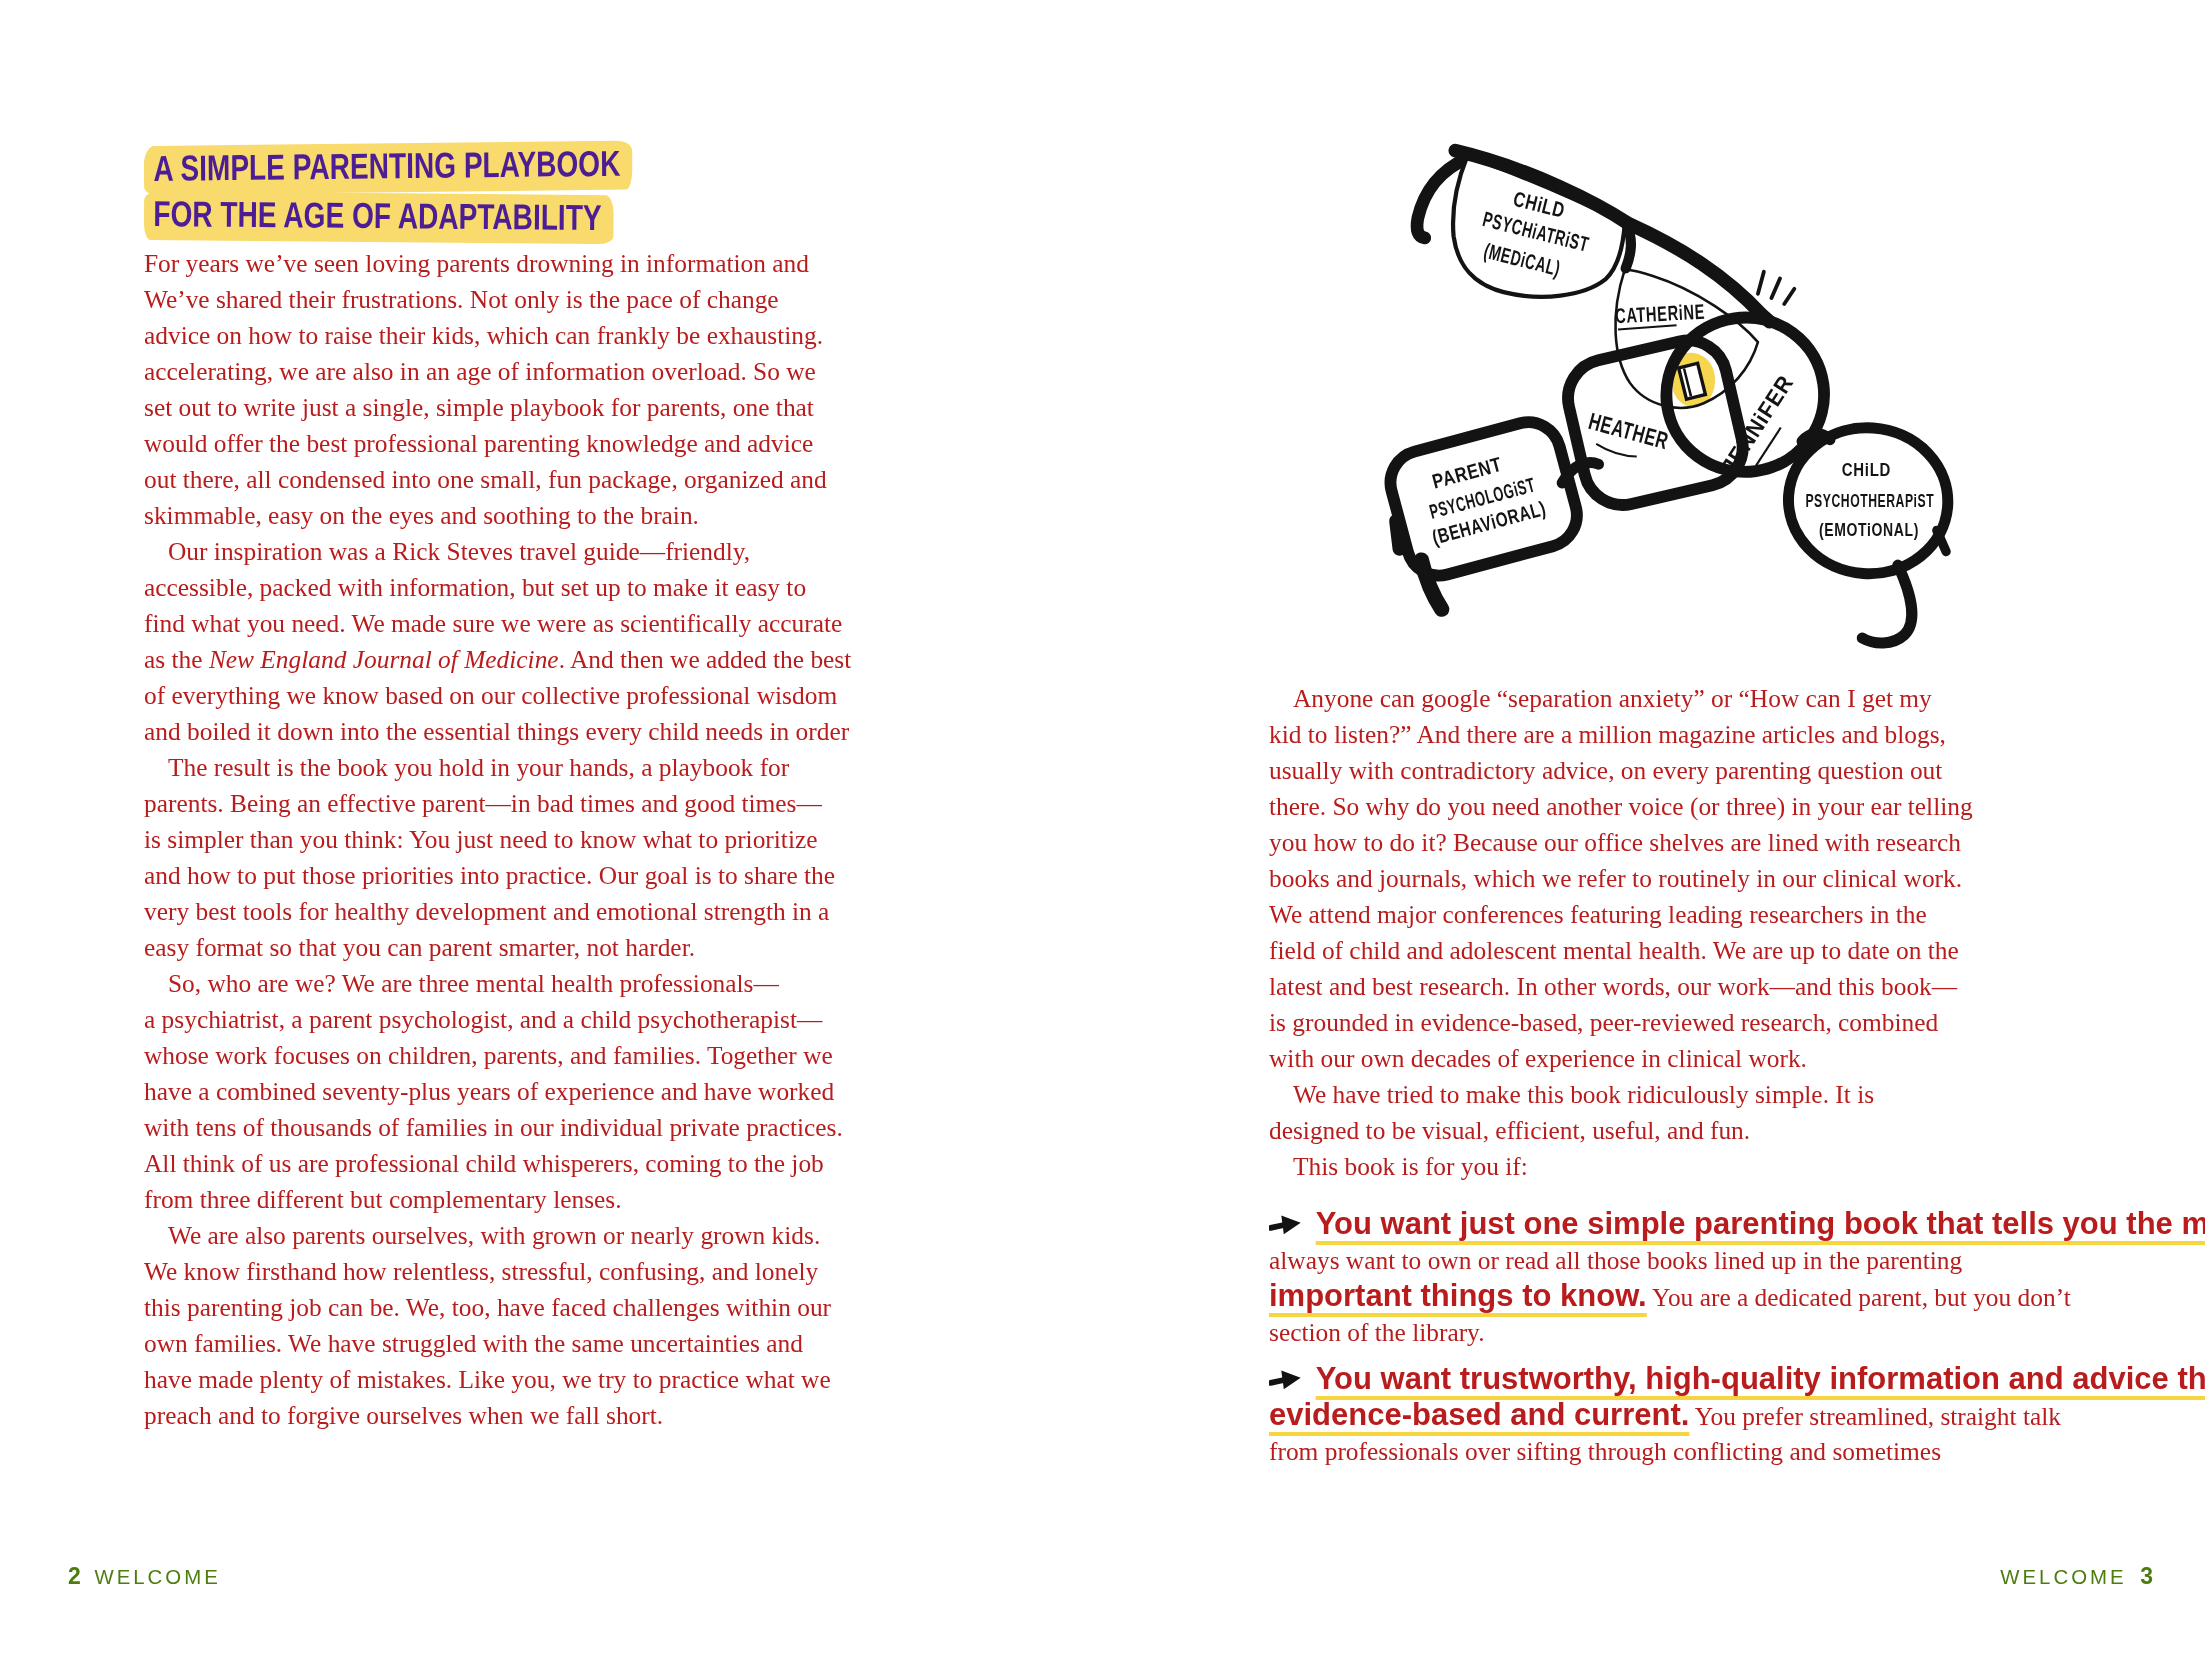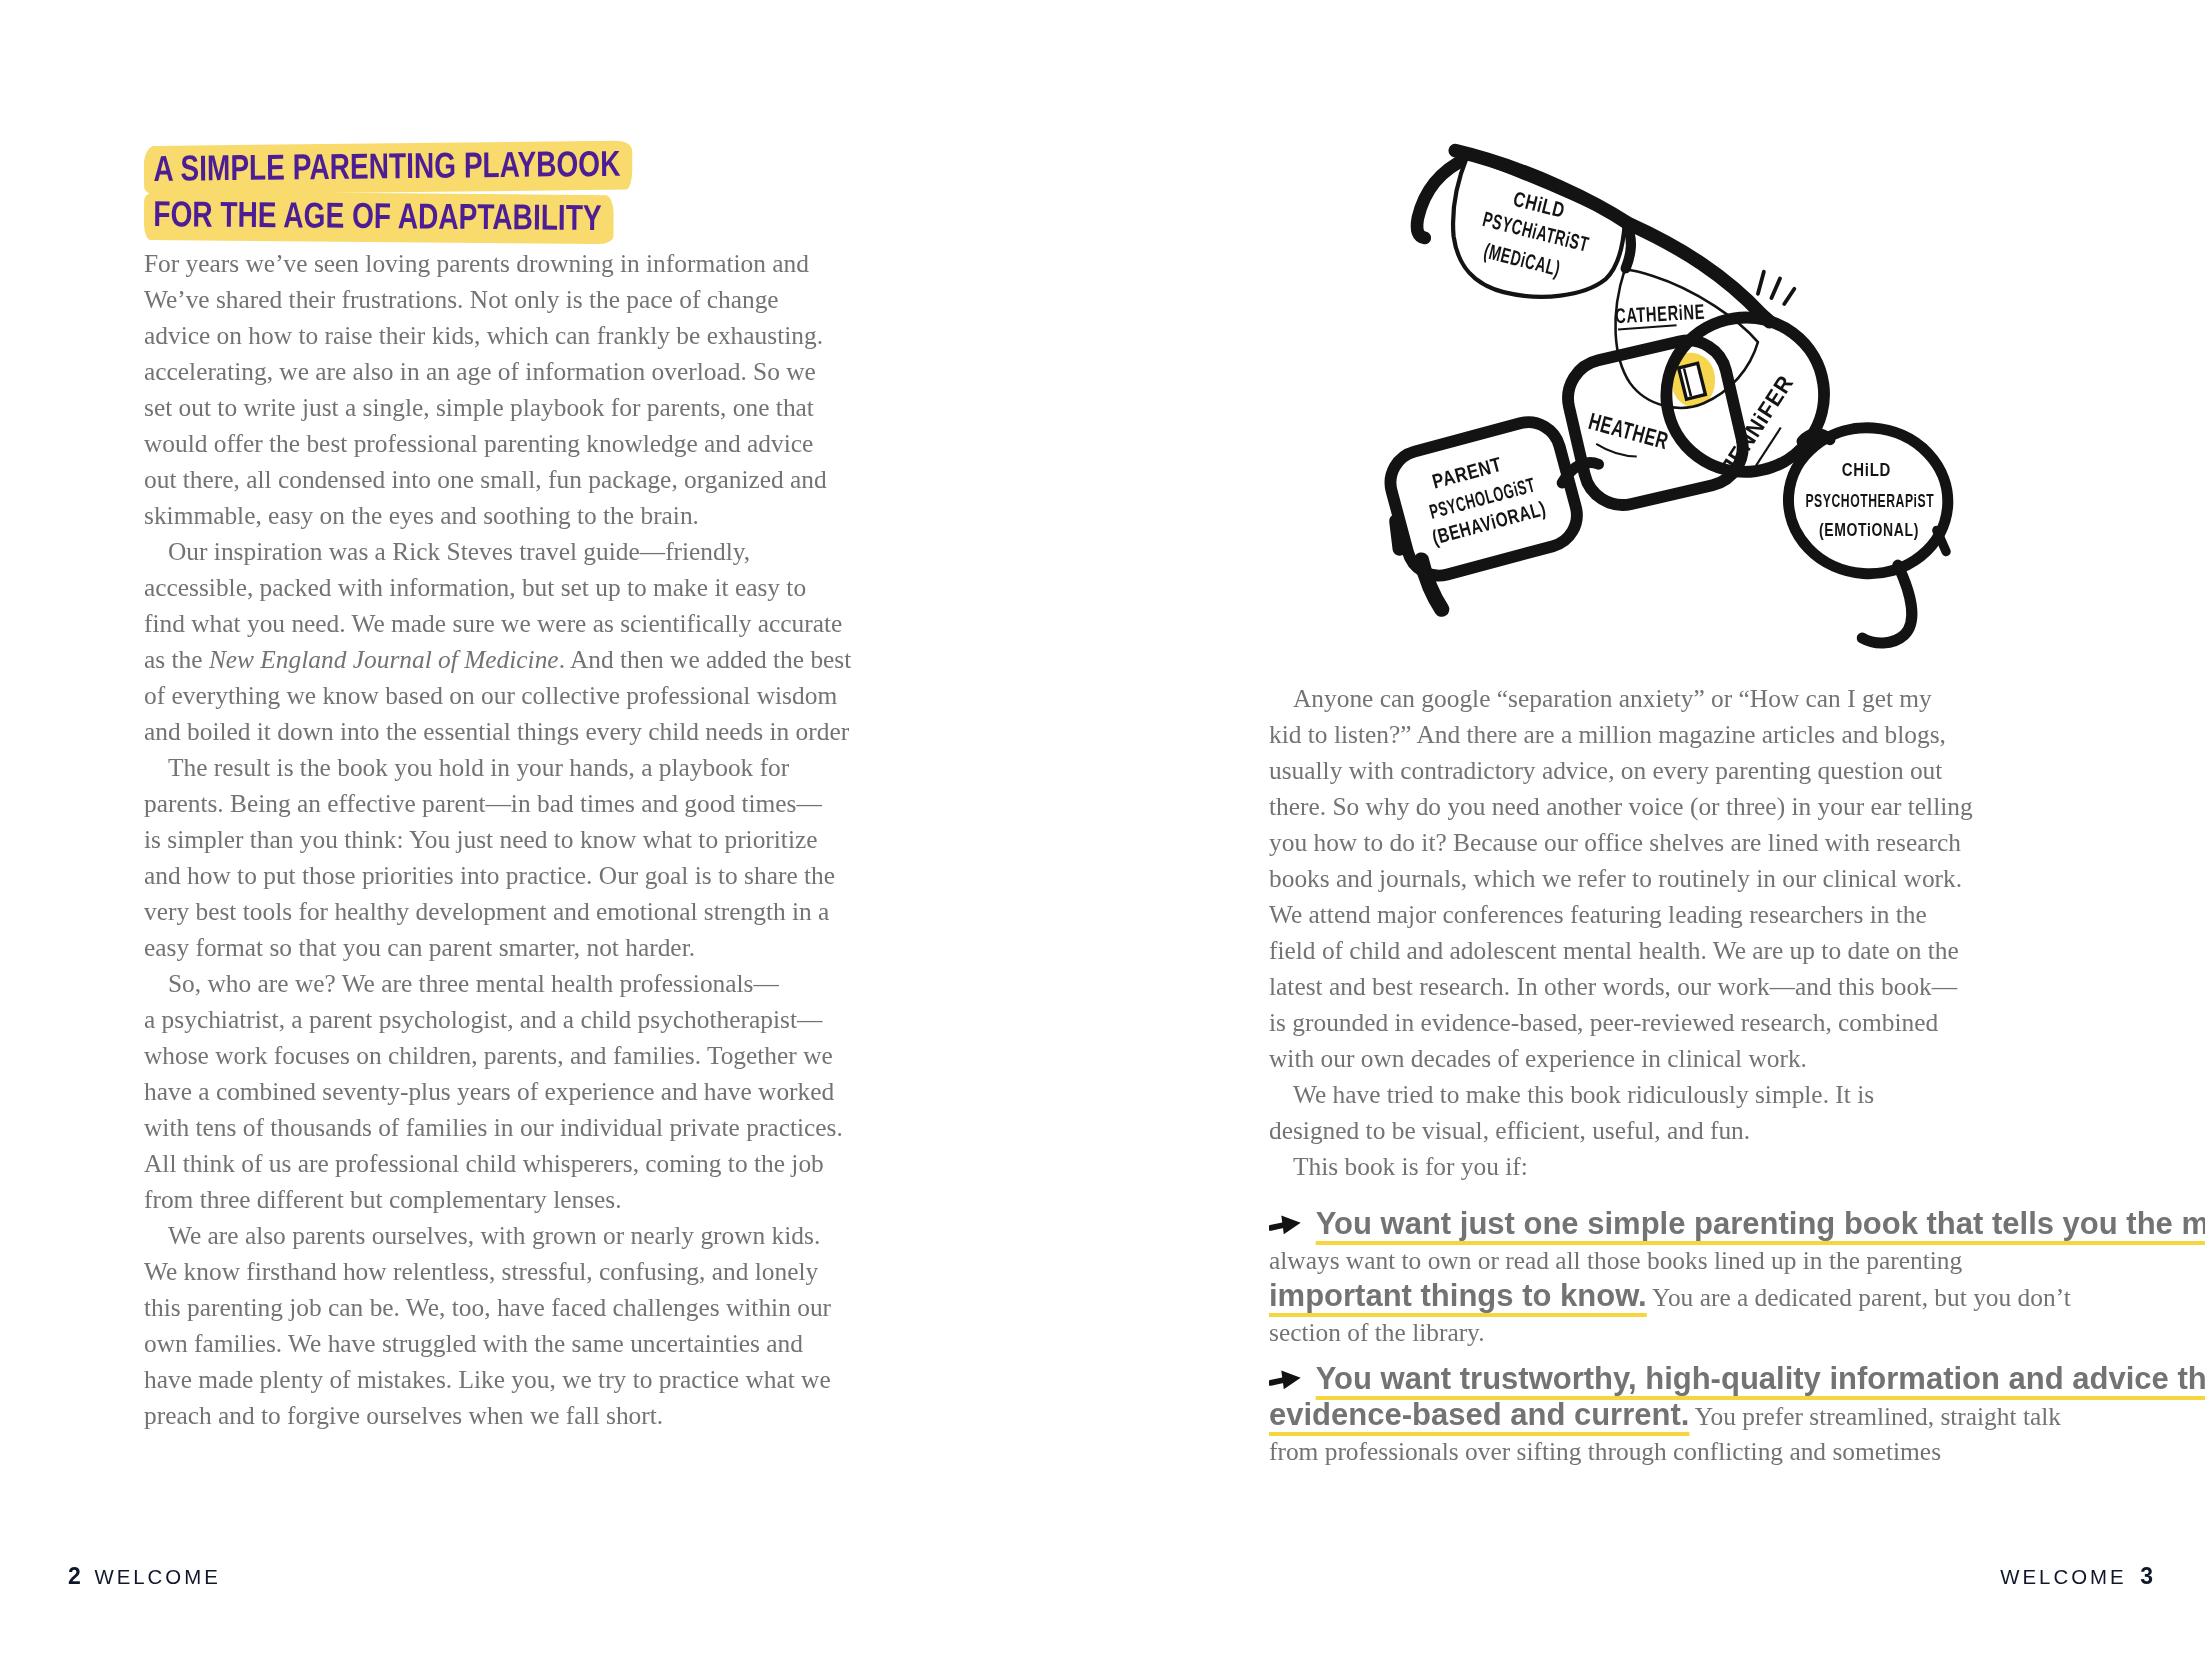--- a/index.html
+++ b/index.html
@@ -7,42 +7,42 @@
   .sheet { position:relative; width:2205px; height:1654px; background:#ffffff; color:#1b1b1b; overflow:hidden; }
 
   
   .leftcol { position:absolute; left:144px; top:146px; width:806px; }
   .headline { font-family:"Liberation Sans", sans-serif; font-weight:800; font-size:36px; color:#4c1d95; }
   .hl-line { height:45px; line-height:42px; }
   .hl { display:inline-block; transform-origin:left center; background:#F8DB6C; padding:1.7px 15.3px 5.1px 12px; white-space:nowrap; }
   .hl1 { transform:scaleX(0.78) rotate(-0.5deg); border-radius:13.6px 20.4px 8.5px 15.3px / 18.7px 10.2px 20.4px 8.5px; }
   .hl2 { transform:scaleX(0.78) rotate(0.4deg);  border-radius:17px 10.2px 18.7px 8.5px / 10.2px 18.7px 8.5px 17px; }
 
-  .body-text { font-family:"Liberation Serif", serif; font-size:25.4px; color:#737373; }
+  .body-text { font-family:"Liberation Serif", serif; font-size:25.4px; color:#b91c1c; }
   .leftcol .body-text { margin-top:8.5px; }
   .line { height:36px; line-height:36px; white-space:nowrap; }
   .indent { padding-left:24px; }
   em.i { font-style:italic; }
   span.b { font-family:"Liberation Sans", sans-serif; font-weight:700; font-size:31px;
            text-decoration:underline; text-decoration-color:#F6D53F;
            text-decoration-thickness:4.2px; text-underline-offset:6.8px; }
 
   
   .rightcol { position:absolute; left:1269px; top:680px; width:806px; }
   #right-bullets .para { margin-top:22px; }
   #right-bullets .para + .para { margin-top:11px; }
 
   .arrow-icon { display:inline-block; width:34px; height:24.6px; margin-right:12.7px; vertical-align:-2.5px; }
 
   .illustration { position:absolute; left:1340px; top:102px; }
   .lens-label { font-family:"Liberation Sans", sans-serif; font-weight:700; fill:#141414; letter-spacing:1px; }
 
   
   .footer { position:absolute; top:1563px; font-family:"Liberation Sans", sans-serif; font-size:20.4px;
-            letter-spacing:3px; color:#0f172a; }
+            letter-spacing:3px; color:#4d7c0f; }
   .footer-left { left:68px; }
   .footer-right { right:52px; }
   .pagenum { font-weight:700; font-size:23px; letter-spacing:0; }
   .footer-left .section { margin-left:13.6px; }
   .footer-right .pagenum { margin-left:13.6px; }
 </style>
 </head>
 <body>
 
 <div class="sheet">

